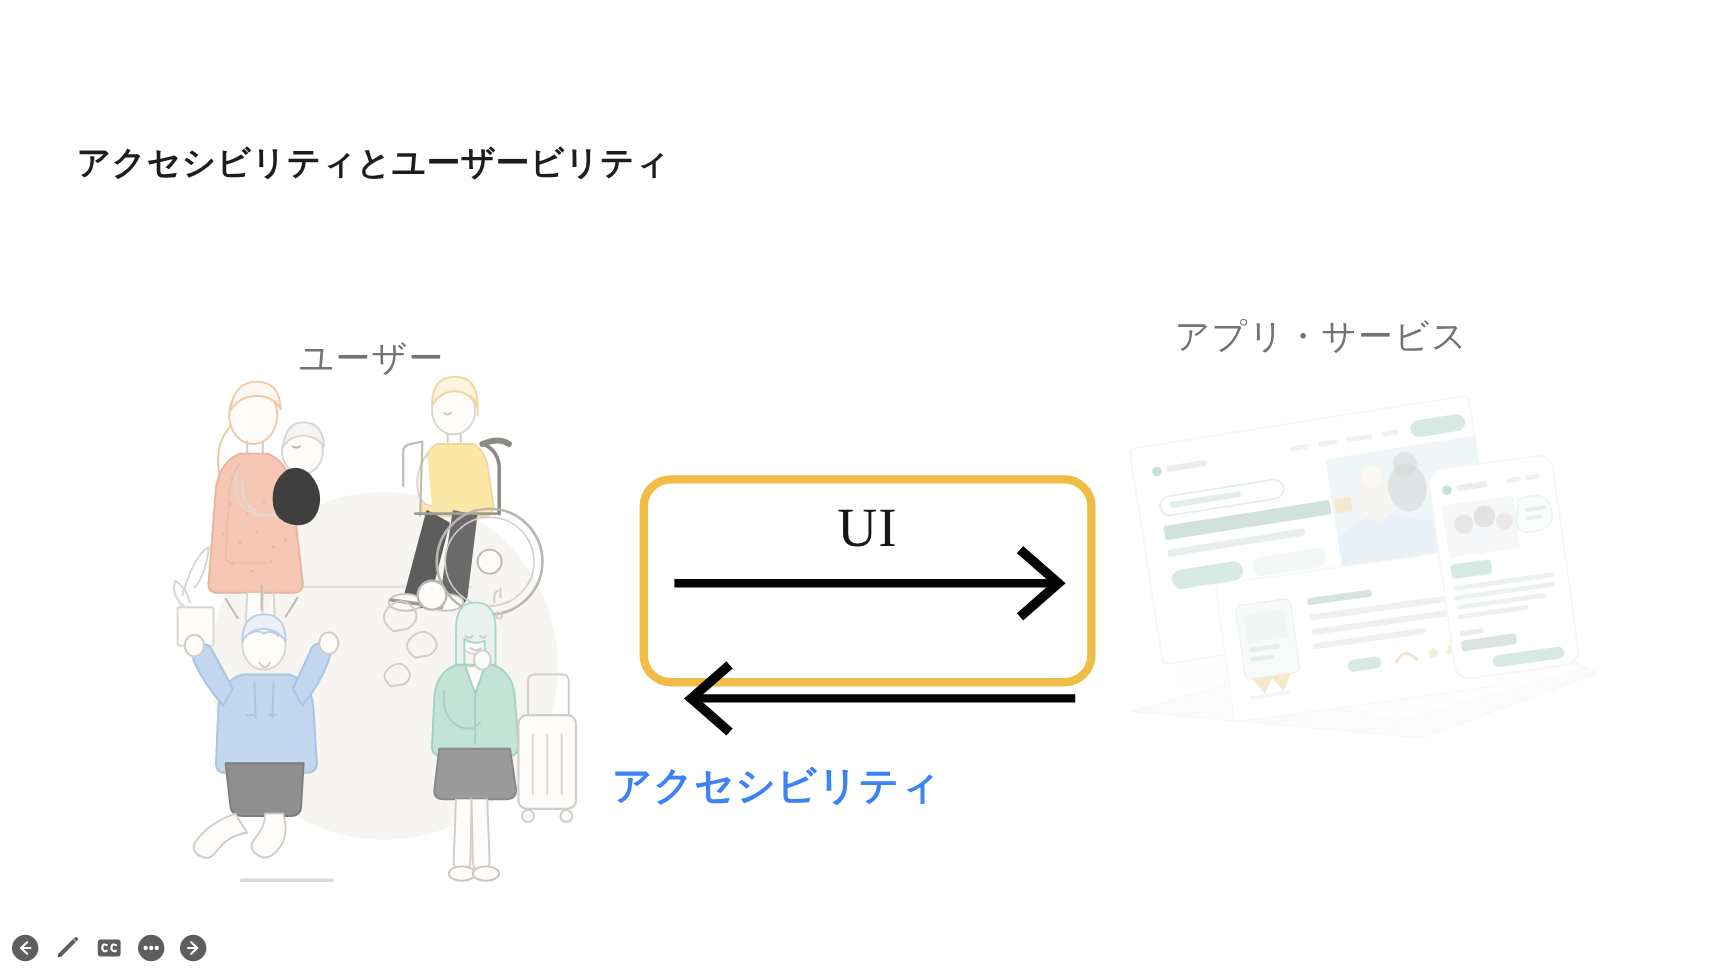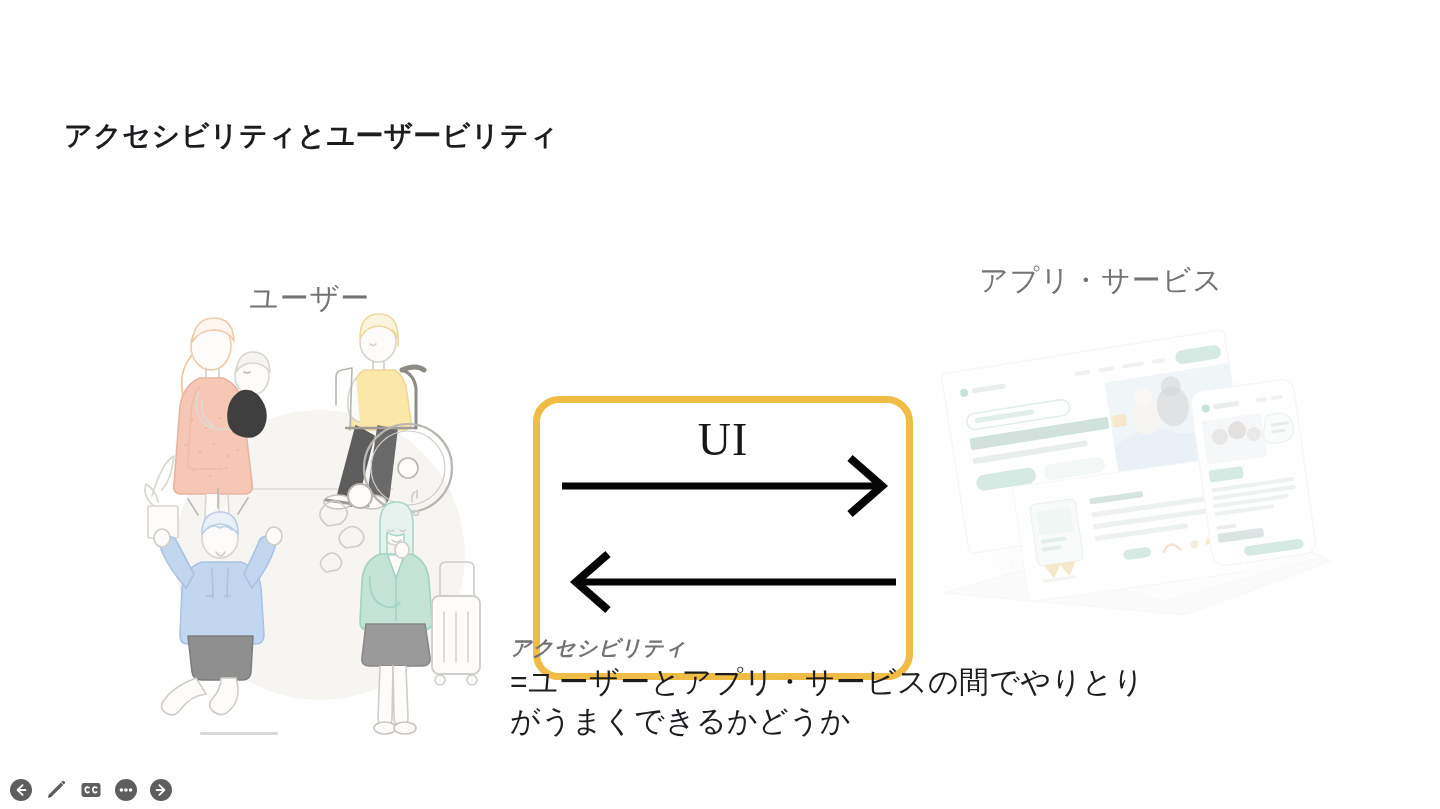--- a/index.html
+++ b/index.html
@@ -104,21 +104,21 @@
     background: radial-gradient(ellipse at center, rgba(120,130,130,.30) 0%, rgba(120,130,130,0) 70%);
   }
   .illo-app svg { position: absolute; left: 0; top: 0; overflow: visible; }
 
   
   .ui-box {
     position: absolute;
     left: 533px;
     top: 396px;
     width: 380px;
-    height: 284px;
+    height: 176px;
     border: 7px solid #efbc45;
     border-radius: 26px;
     background: #ffffff;
     box-sizing: border-box;
   }
   .ui-label {
     position: absolute;
     left: 0; right: 0;
     top: 14px;
     text-align: center;
@@ -132,27 +132,26 @@
   .ui-arrows { position: absolute; left: 0; top: 0; overflow: visible; }
 
   
   .caption {
     position: absolute;
     left: 510px;
     top: 636px;
     width: 830px;
   }
   .caption-heading {
-    font-size: 21px;
+    font-size: 33px;
     font-weight: 700;
-    color: #737373;
+    color: #3b82f6;
     letter-spacing: .5px;
     line-height: 1.18;
     white-space: nowrap;
-    font-style: italic;
   }
   .caption-body {
     margin-top: 1px;
     font-size: 30px;
     font-weight: 400;
     color: #1d1d1f;
     letter-spacing: .3px;
     line-height: 1.30;
   }
   .caption-body .line { display: block; white-space: nowrap; }
@@ -457,24 +456,20 @@
 
       <g stroke="#050505" stroke-width="7" fill="none" stroke-linecap="butt">
         <line x1="38" y1="179" x2="356" y2="179"></line>
         <polyline points="68,151 36,179 68,207" stroke-linejoin="miter" stroke-linecap="butt" stroke-width="8"></polyline>
       </g>
     </svg>
   </div>
 
   <div class="caption">
     <div class="caption-heading">アクセシビリティ</div>
-    <div class="caption-body">
-      <span class="line">=ユーザーとアプリ・サービスの間でやりとり</span>
-      <span class="line">がうまくできるかどうか</span>
-    </div>
   </div>
 
   <div class="toolbar">
 
     <div class="tb-btn">
       <svg width="24" height="24" viewBox="0 0 24 24">
         <circle cx="12" cy="12" r="11" fill="#5e5e5e"></circle>
         <path d="M13.6 7.2 L8.6 12 L13.6 16.8" fill="none" stroke="#ffffff" stroke-width="1.8" stroke-linecap="round" stroke-linejoin="round"></path>
         <line x1="8.8" y1="12" x2="16.4" y2="12" stroke="#ffffff" stroke-width="1.8" stroke-linecap="round"></line>
       </svg>

